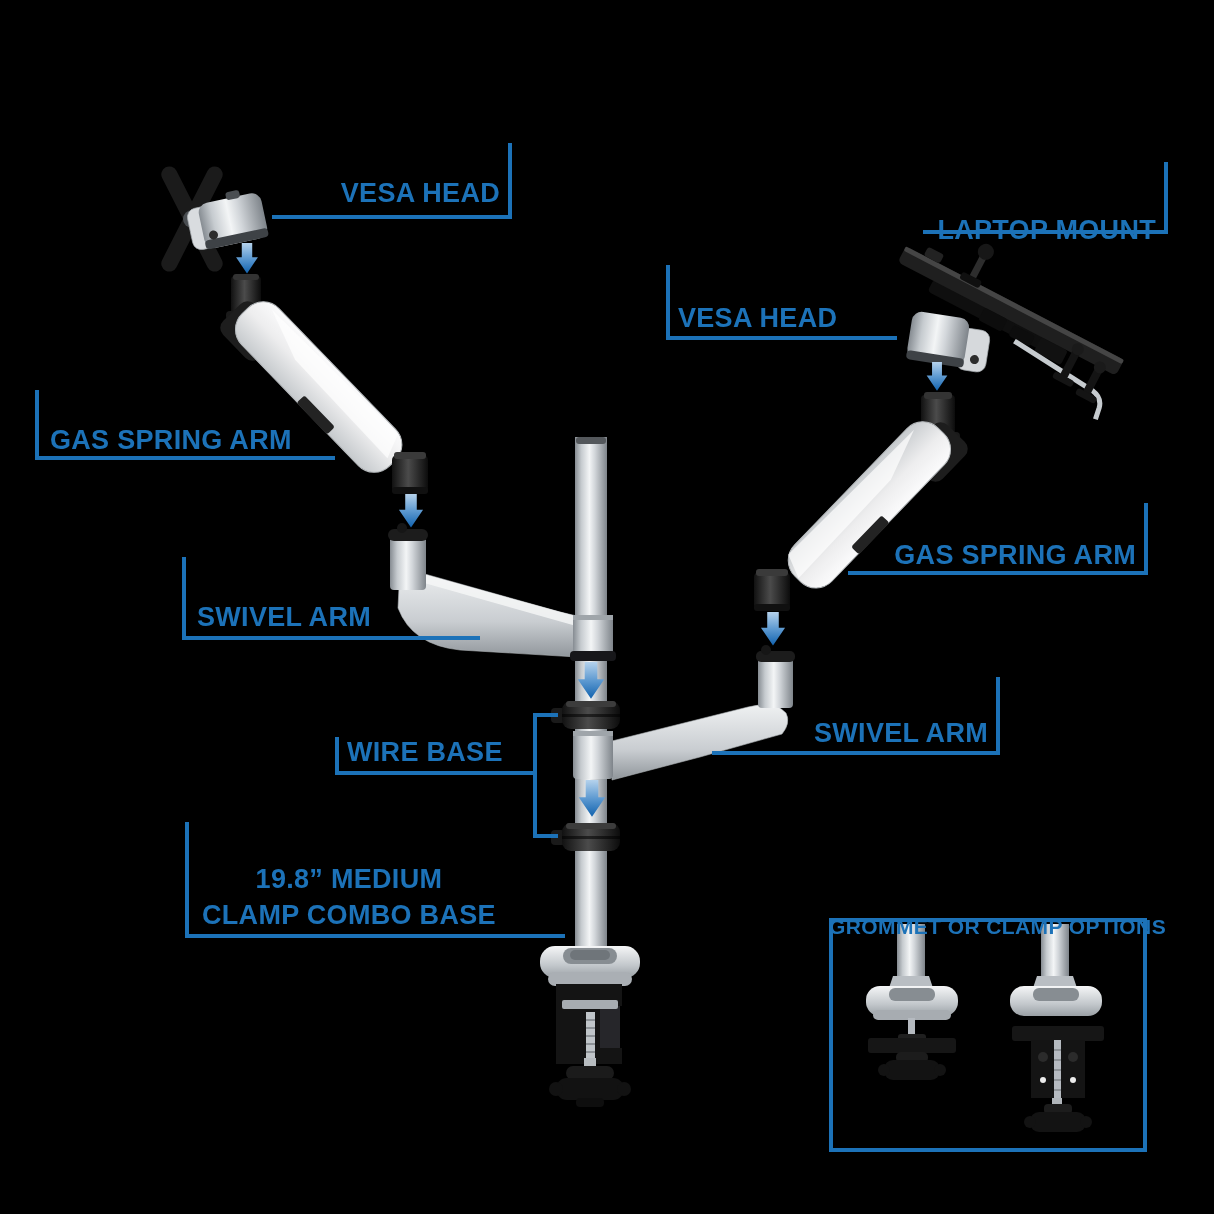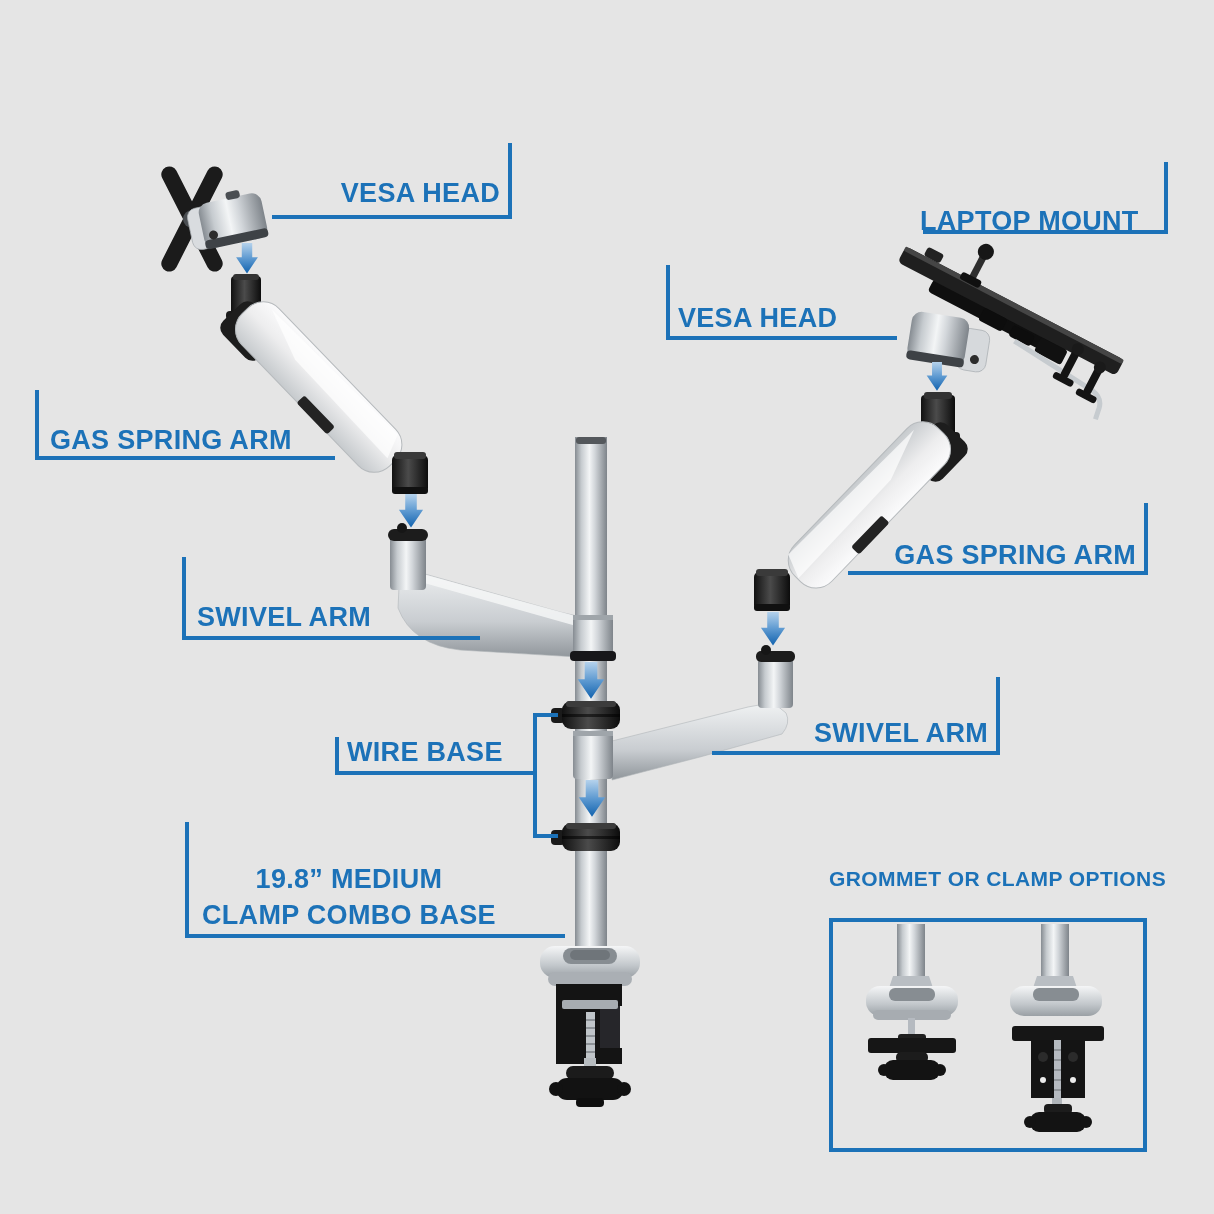--- a/index.html
+++ b/index.html
@@ -1,18 +1,18 @@
 <!DOCTYPE html>
 <html><head>
 <meta charset="utf-8">
 <style>
   html,body { margin:0; padding:0; background:#ffffff; }
   .stage {
     position:relative; width:1214px; height:1214px; overflow:hidden;
-    font-family:"Liberation Sans", sans-serif; background:#e5e5e5;
+    font-family:"Liberation Sans", sans-serif; background:#000000;
   }
   .stage svg { position:absolute; left:0; top:0; }
   .callout {
     position:absolute; color:#1c72b8; font-weight:700; font-size:27px;
     letter-spacing:.3px; line-height:1; white-space:nowrap;
   }
   .callout.two-line { line-height:36px; white-space:nowrap;text-align:center; }
   .br {
     position:absolute; box-sizing:border-box;
     border:0 solid #1c72b8;
@@ -267,28 +267,28 @@
 <div class="br bl-b" style="left:666px;top:265px;width:231px;height:75px"></div>
 <div class="br bl-b" style="left:35px;top:390px;width:300px;height:70px"></div>
 <div class="br bl-b" style="left:182px;top:557px;width:298px;height:83px"></div>
 <div class="br br-b" style="left:848px;top:503px;width:300px;height:72px"></div>
 <div class="br br-b" style="left:712px;top:677px;width:288px;height:78px"></div>
 <div class="br bl-b" style="left:335px;top:737px;width:198px;height:38px"></div>
 <div class="br span-r" style="left:533px;top:713px;width:25px;height:125px"></div>
 <div class="br bl-b" style="left:185px;top:822px;width:380px;height:116px"></div>
 
 <div class="callout" style="left:300px;top:180px;width:200px;text-align:right">VESA HEAD</div>
-<div class="callout" style="left:920px;top:208px;width:236px;">LAPTOP MOUNT</div>
+<div class="callout" style="left:920px;top:217px;width:236px;text-align:right">LAPTOP MOUNT</div>
 <div class="callout" style="left:678px;top:305px">VESA HEAD</div>
 <div class="callout" style="left:50px;top:427px">GAS SPRING ARM</div>
 <div class="callout" style="left:197px;top:604px">SWIVEL ARM</div>
 <div class="callout" style="left:880px;top:542px;width:256px;text-align:right">GAS SPRING ARM</div>
 <div class="callout" style="left:800px;top:720px;width:188px;text-align:right">SWIVEL ARM</div>
 <div class="callout" style="left:347px;top:739px">WIRE BASE</div>
 <div class="callout two-line" style="left:202px;top:861px">
   <div>19.8” MEDIUM</div>
   <div>CLAMP COMBO BASE</div>
 </div>
 
-<div class="callout inset-title" style="left:829px;top:868px;width:318px">GROMMET OR CLAMP OPTIONS</div>
+<div class="callout inset-title" style="left:829px;top:916px;width:318px">GROMMET OR CLAMP OPTIONS</div>
 <div class="inset-box" style="left:829px;top:918px;width:318px;height:234px"></div>
 
 </div>
 
 </body></html>

